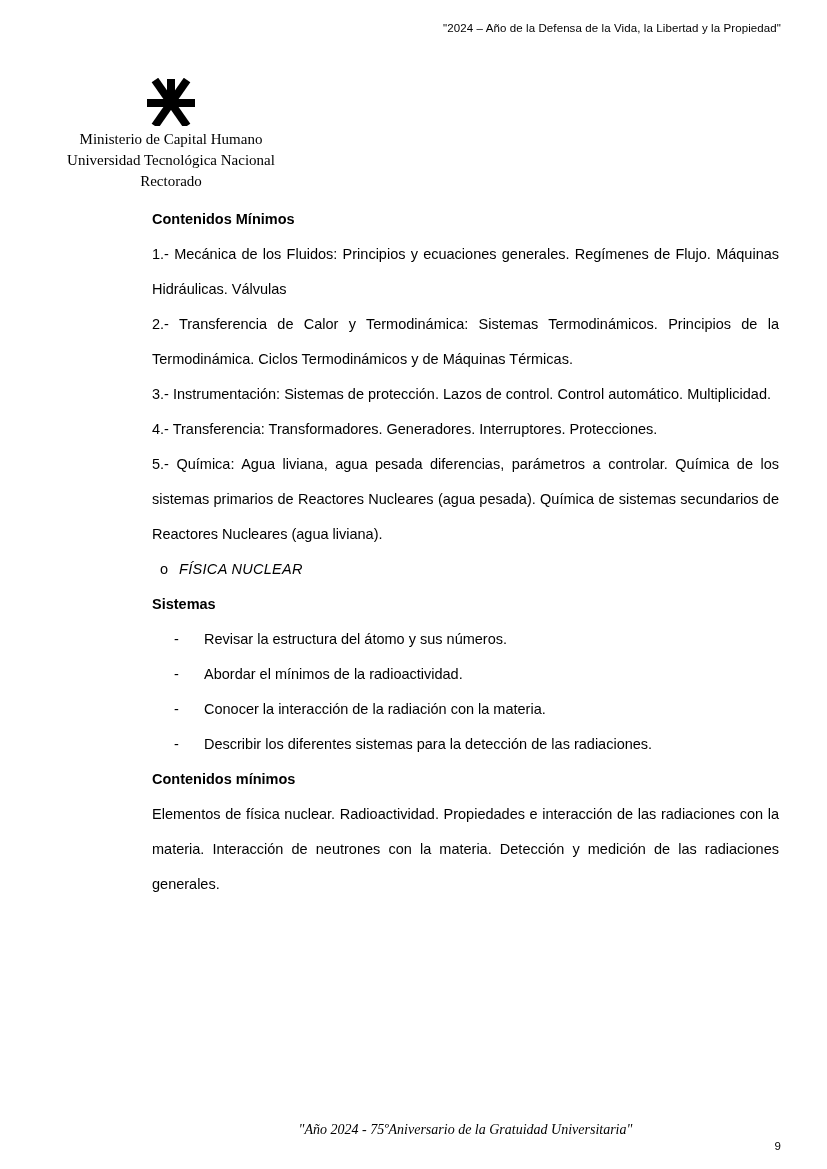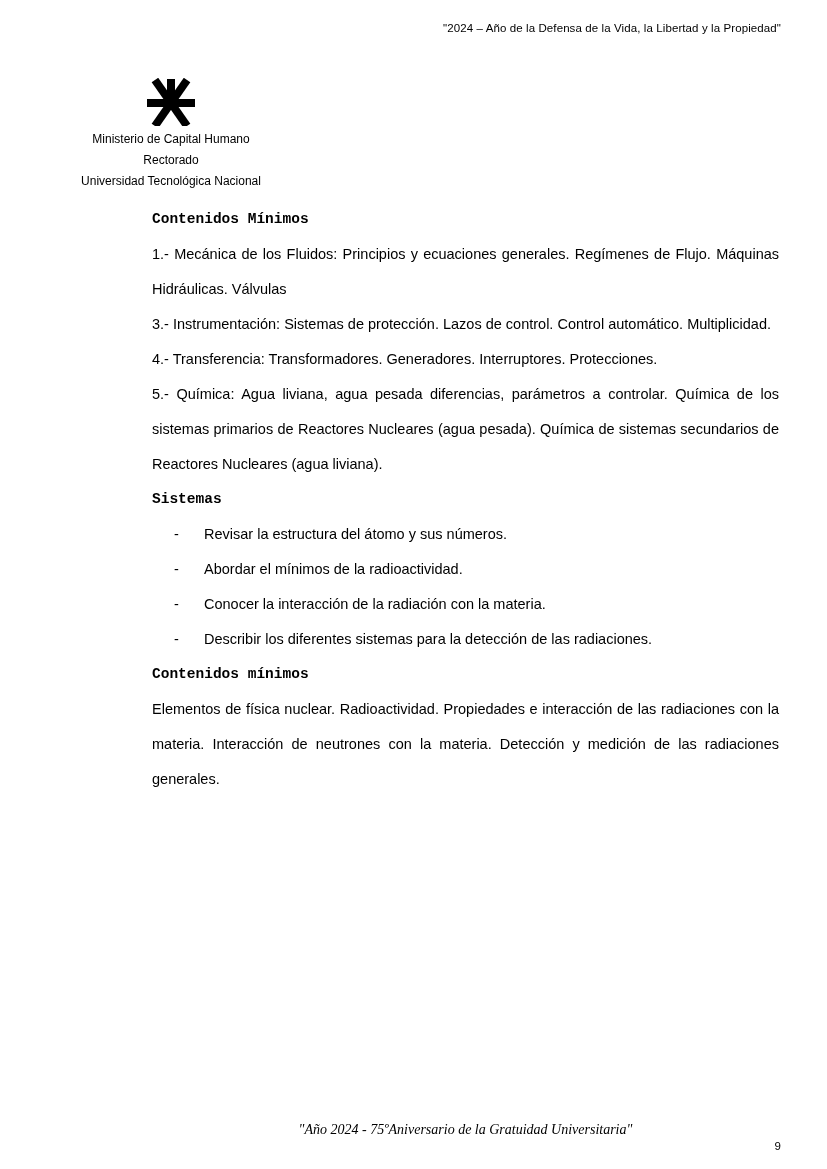--- a/index.html
+++ b/index.html
@@ -16,38 +16,38 @@
     top: 22px; right: 46px;
     font-size: 11.5px;
     letter-spacing: 0.1px;
     white-space: nowrap;
   }
   .letterhead {
     position: absolute;
     top: 78px; left: 62px;
     width: 218px;
     text-align: center;
-    font-family: Liberation Sans, sans-serif;
-    font-size: 12px;
+    font-family: Liberation Serif, serif;
+    font-size: 15px;
   }
   .logo {
     width: 48px; height: 48px;
     display: block;
     margin: 0 auto 3px auto;
   }
   .letterhead-line { line-height: 21px; white-space: nowrap; }
   .content {
     position: absolute;
     left: 152px; top: 202px;
     width: 627px;
     font-size: 14.5px;
     line-height: 35px;
   }
   .content p { margin: 0; }
-  .h { font-weight: bold; font-family: Liberation Mono, monospace; }
+  .h { font-weight: bold; }
   .j { text-align: justify; }
   .u { }
   .course-title { margin-top: 29px; padding-left: 8px; }
   .course-name { font-style: italic; margin-left: 11px; letter-spacing: 0.3px; }
   .objectives-heading { margin-top: 6px; }
   .obj-item { display: flex; padding-left: 22px; }
   .obj-dash { flex: 0 0 30px; width: 30px; }
   .obj-text { flex: 1 1 auto; }
   .footer {
     position: absolute;
@@ -73,36 +73,38 @@
 <div class="letterhead">
   <svg class="logo" viewBox="0 0 48 48" xmlns="http://www.w3.org/2000/svg" aria-hidden="true">
     <g fill="#000000">
       <rect x="20" y="1" width="8" height="24"></rect>
       <rect x="0" y="21" width="48" height="8"></rect>
       <rect x="-4" y="21" width="56" height="8" transform="rotate(55 24 25)"></rect>
       <rect x="-4" y="21" width="56" height="8" transform="rotate(-55 24 25)"></rect>
     </g>
   </svg>
   <div class="letterhead-line">Ministerio de Capital Humano</div>
+  <div class="letterhead-line">Universidad Tecnológica Nacional</div>
   <div class="letterhead-line">Rectorado</div>
-  <div class="letterhead-line">Universidad Tecnológica Nacional</div>
 </div>
 
 <div class="content">
   <p class="h">Contenidos Mínimos</p>
 
   <p class="j"><span>1.- </span><span class="u">Mecánica de los Fluidos:</span><span> Principios y ecuaciones generales. Regímenes de Flujo. Máquinas Hidráulicas. Válvulas</span></p>
 
+  <p class="j"><span>2.- </span><span class="u">Transferencia de Calor y Termodinámica:</span><span> Sistemas Termodinámicos. Principios de la Termodinámica. Ciclos Termodinámicos y de Máquinas Térmicas.</span></p>
 
   <p class="j"><span>3.- </span><span class="u">Instrumentación:</span><span> Sistemas de protección. Lazos de control. Control automático. Multiplicidad.</span></p>
 
   <p class="j"><span>4.- </span><span class="u">Transferencia:</span><span> Transformadores. Generadores. Interruptores. Protecciones.</span></p>
 
   <p class="j"><span>5.- </span><span class="u">Química:</span><span> Agua liviana, agua pesada diferencias, parámetros a controlar. Química de los sistemas primarios de Reactores Nucleares (agua pesada). Química de sistemas secundarios de Reactores Nucleares (agua liviana).</span></p>
 
+  <p class="course-title"><span>o</span><span class="course-name">FÍSICA NUCLEAR</span></p>
 
   <p class="h objectives-heading">Sistemas</p>
 
   <div class="obj-item">
       <span class="obj-dash">-</span>
       <span class="obj-text">Revisar la estructura del átomo y sus números.</span>
     </div>
   <div class="obj-item">
       <span class="obj-dash">-</span>
       <span class="obj-text">Abordar el mínimos de la radioactividad.</span>

